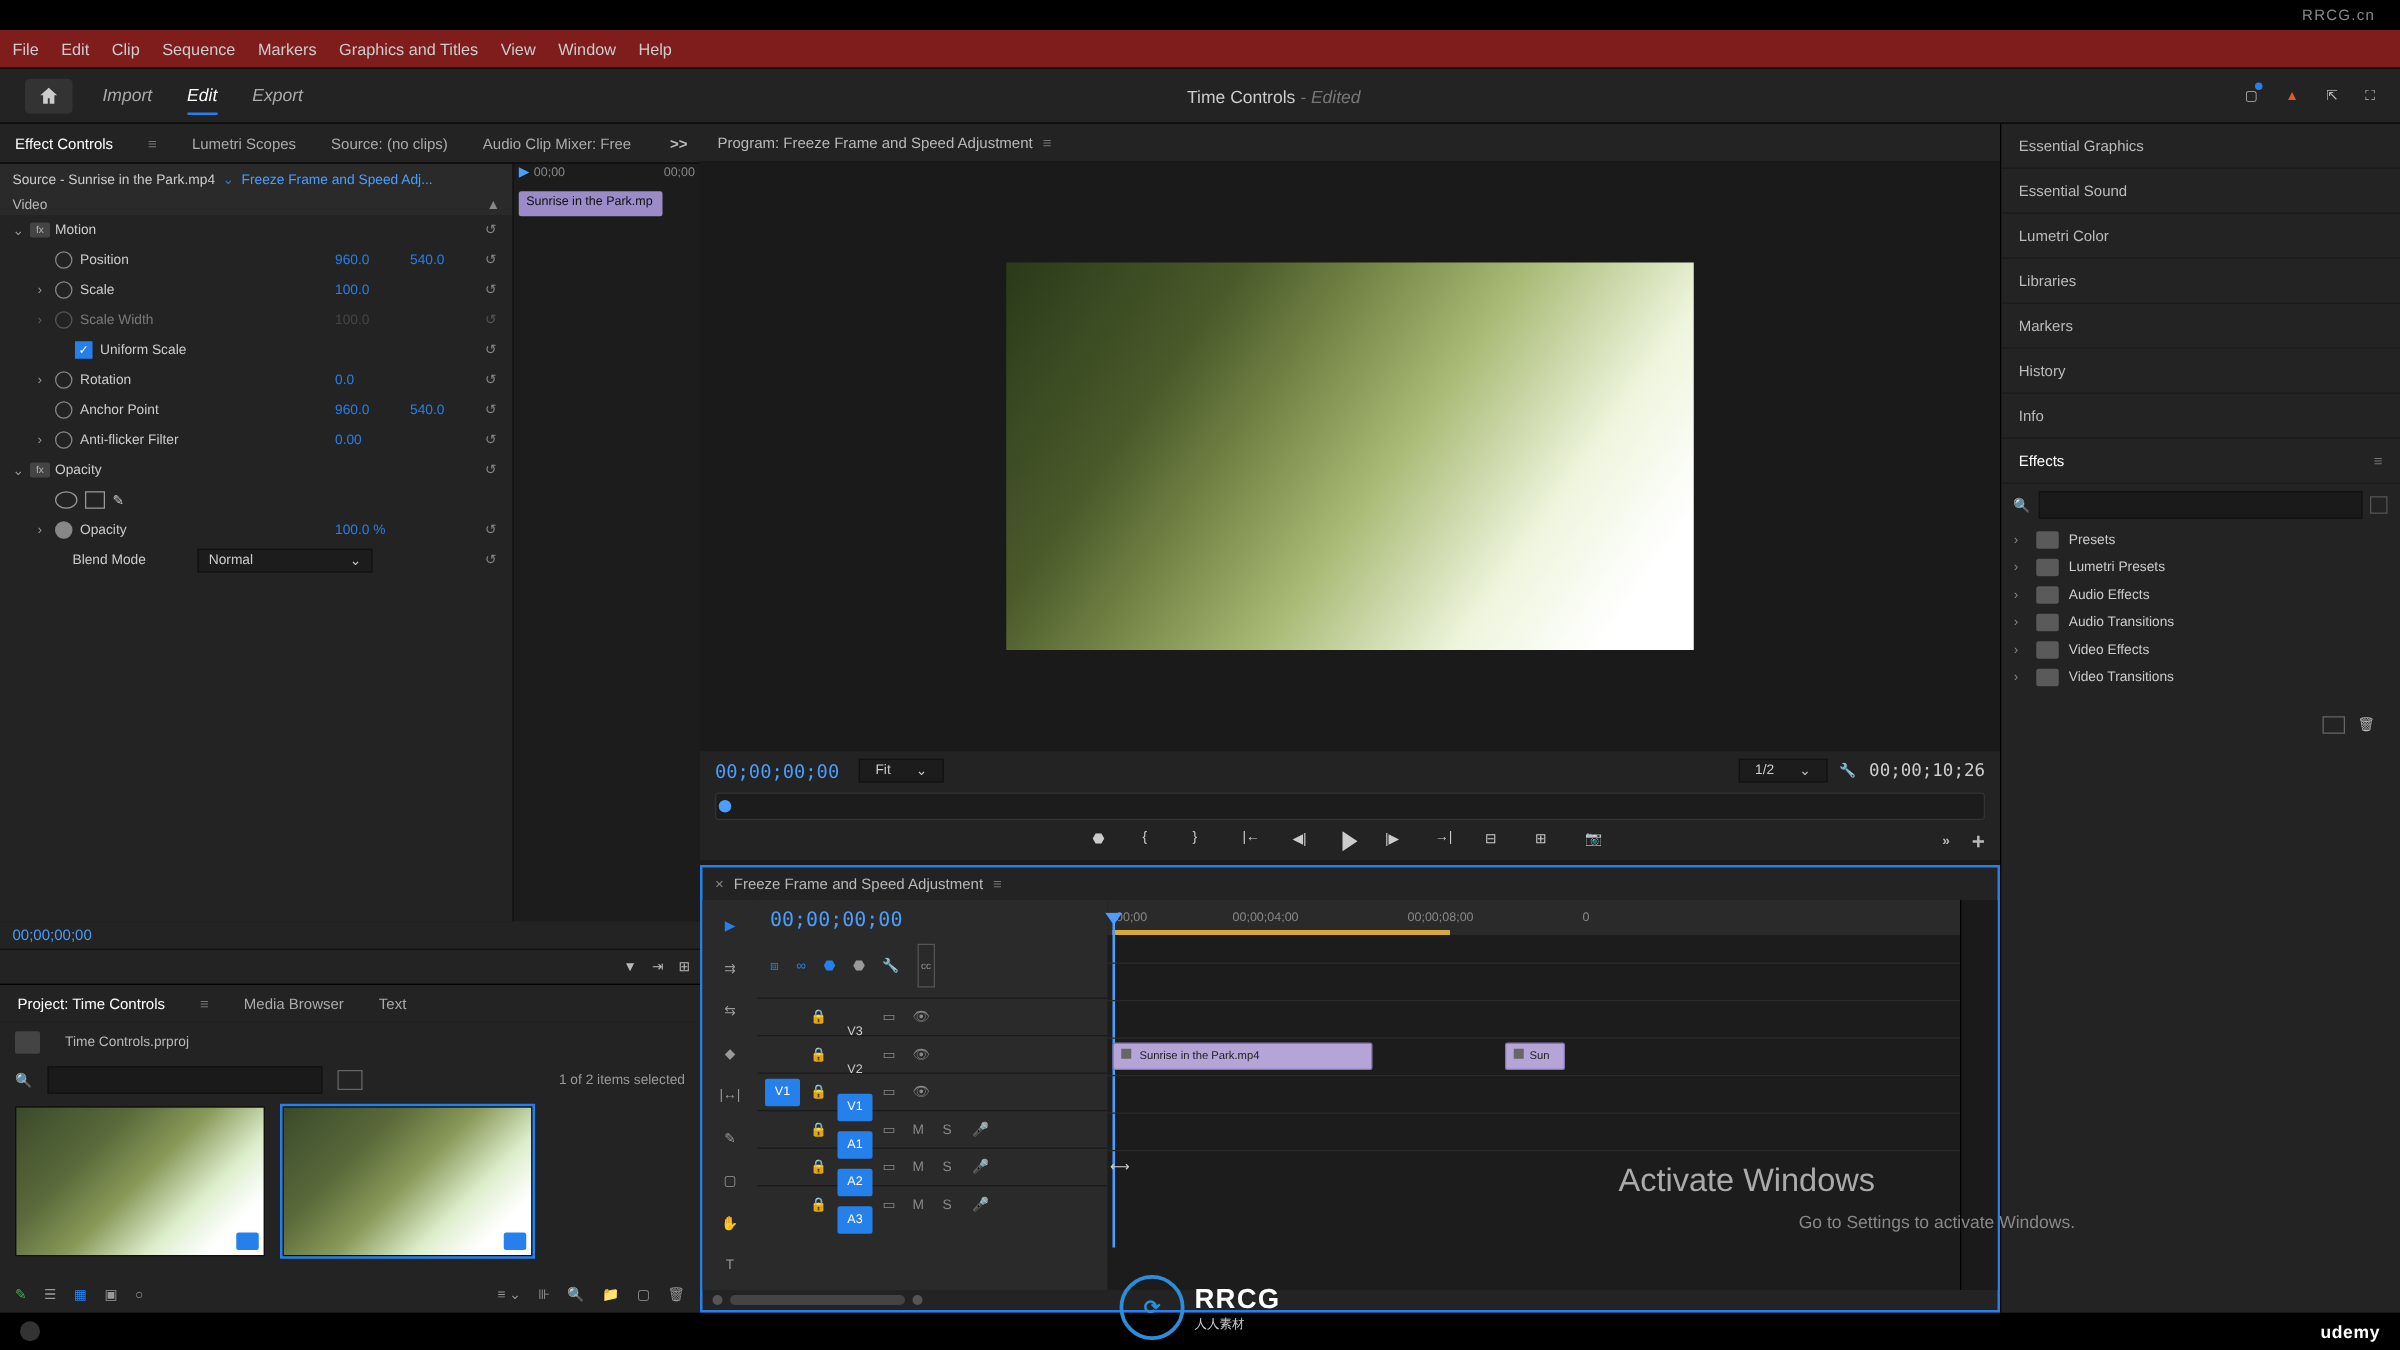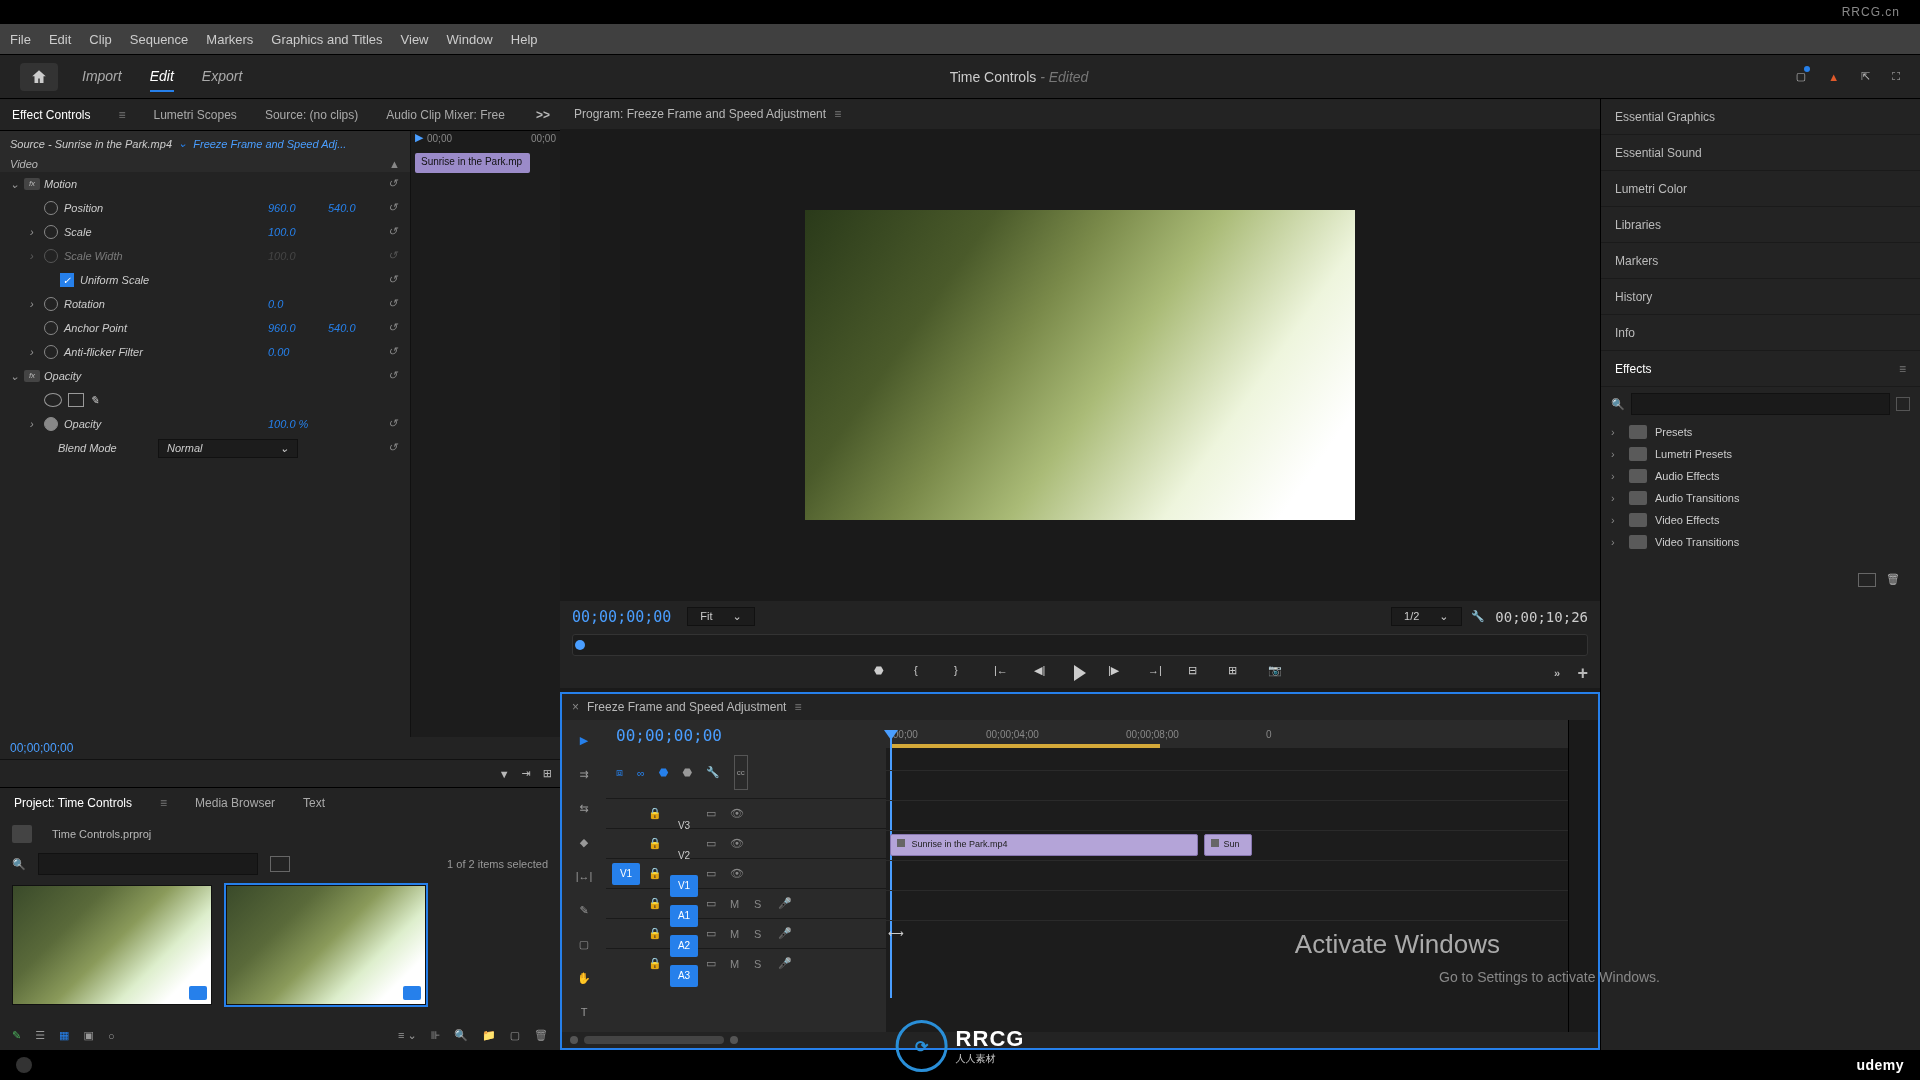--- a/index.html
+++ b/index.html
@@ -1,19 +1,19 @@
 <!DOCTYPE html>
 <html><head>
 <meta charset="utf-8">
 <style>
 * { margin: 0; padding: 0; box-sizing: border-box; font-family: -apple-system, "Segoe UI", sans-serif; }
 body { background: #1a1a1a; color: #b8b8b8; font-size: 11px; overflow: hidden; width: 1920px; height: 1080px; }
 
 .topbar { background: #000; height: 24px; display: flex; justify-content: flex-end; align-items: center; padding: 0 20px; color: #888; font-size: 12px; letter-spacing: 1px;}
-.menubar { background: #404040; height: 31px; display: flex; align-items: center; padding: 0 10px; gap: 18px; font-size: 13px; color: #ccc; border-bottom: 1px solid #000;}
+.menubar { background: #7f1d1d; height: 31px; display: flex; align-items: center; padding: 0 10px; gap: 18px; font-size: 13px; color: #ccc; border-bottom: 1px solid #000;}
 .menubar span { cursor: pointer; }
 
 .workspacebar { background: #232323; height: 44px; display: flex; align-items: center; padding: 0 20px; border-bottom: 1px solid #000;}
 .homebtn { width: 38px; height: 28px; background: #333; border-radius: 4px; display: flex; align-items: center; justify-content: center; margin-right: 24px;}
 .wstabs { display: flex; gap: 28px; font-size: 14px; font-style: italic; }
 .wstab { color: #aaa; padding: 6px 0; }
 .wstab.active { color: #fff; border-bottom: 2px solid #2680eb; }
 .wscenter { flex: 1; text-align: center; color: #ccc; font-size: 14px;}
 .wscenter .edited { color: #777; font-style: italic; }
 .wsright { display: flex; gap: 22px; align-items: center; }
@@ -23,21 +23,21 @@
 .midcol { flex: 1; display: flex; flex-direction: column; }
 .rightcol { width: 320px; background: #232323; border-left: 1px solid #000; }
 
 
 .ec-tabs { background: #232323; height: 32px; display: flex; align-items: center; padding: 0 12px; gap: 28px; border-bottom: 1px solid #000; font-size: 12px; position: relative;}
 .ec-tabs .t { color: #aaa; cursor: pointer; }
 .ec-tabs .t.active { color: #fff; }
 .ec-tabs .overflow { position: absolute; right: 10px; font-weight: bold; }
 
 .ec-body { flex: 1; display: flex; background: #232323; min-height: 0; position: relative;}
-.ec-left { width: 410px; overflow: hidden; font-style: italic; }
+.ec-left { width: 410px; overflow: hidden; }
 .ec-right { flex: 1; background: #1c1c1c; border-left: 1px solid #111; position: relative;}
 .ec-source { padding: 6px 10px; font-size: 11px; color: #ccc; display: flex; align-items: center; gap: 6px; background: #2a2a2a;}
 .ec-source .arrow { color: #2680eb; }
 .ec-source .seq { color: #4a9eff; }
 .ec-row { display: flex; align-items: center; height: 24px; padding-left: 10px; position: relative;}
 .ec-row .twisty { width: 14px; color: #999; }
 .ec-row .fx { width: 16px; height: 12px; background: #444; border-radius: 2px; margin-right: 4px; font-size: 8px; text-align: center; line-height: 12px;}
 .ec-row .stopwatch { width: 14px; height: 14px; border: 1.5px solid #888; border-radius: 50%; margin-right: 6px; position: relative;}
 .ec-row .prop { flex: 1; color: #ccc; }
 .ec-row .val { color: #2680eb; width: 60px; text-align: left;}
@@ -477,21 +477,21 @@
             <span style="left:100px">00;00;04;00</span>
             <span style="left:240px">00;00;08;00</span>
             <span style="left:380px">0</span>
           </div>
           <div class="tl-workarea"></div>
           <div class="tl-playhead"></div>
           <div style="height:22px"></div>
           <div class="tl-lane"></div>
           <div class="tl-lane"></div>
           <div class="tl-lane">
-            <div class="tl-clip" style="left:4px;width:308px;">
+            <div class="tl-clip" style="left:4px;width:208px;">
               <span style="display:inline-block;width:8px;height:8px;background:#666;margin-right:4px;"></span>
               <span>Sunrise in the Park.mp4</span>
             </div>
             <div class="tl-clip" style="left:318px;width:48px;">
               <span style="display:inline-block;width:8px;height:8px;background:#666;margin-right:2px;"></span>
               <span>Sun</span>
             </div>
           </div>
           <div class="tl-lane"></div>
           <div class="tl-lane"></div>

